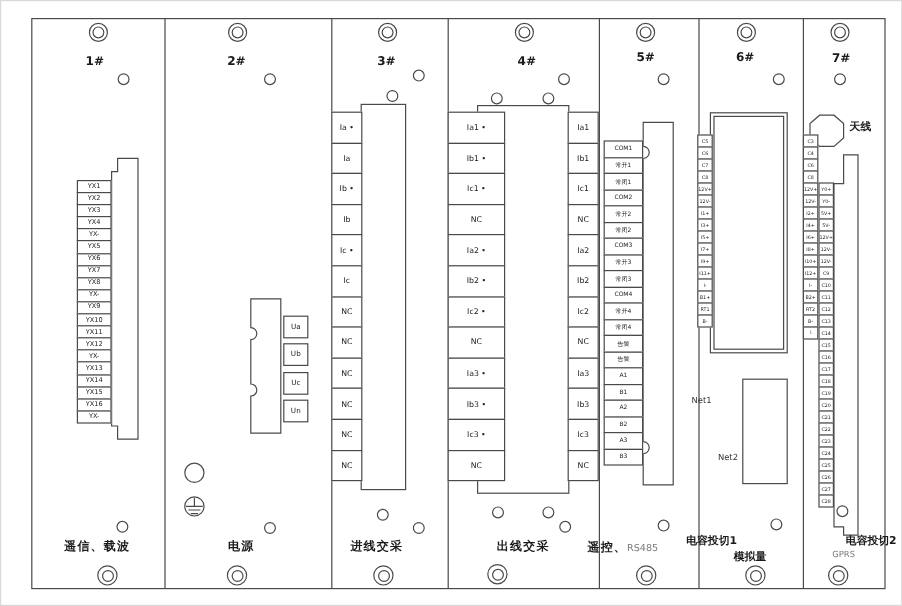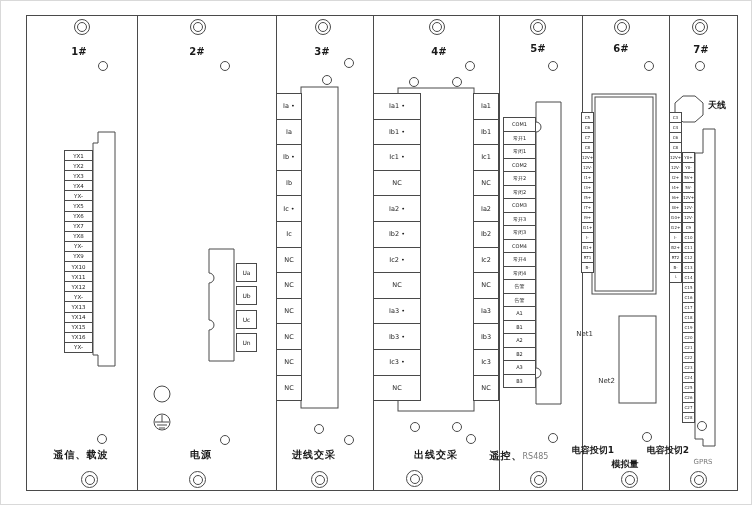--- a/index.html
+++ b/index.html
@@ -315,20 +315,20 @@
         <div class="cell">C21</div>
         <div class="cell">C22</div>
         <div class="cell">C23</div>
         <div class="cell">C24</div>
         <div class="cell">C25</div>
         <div class="cell">C26</div>
         <div class="cell">C27</div>
         <div class="cell">C28</div>
       </div>
     <div class="abs dot-circle" style="left:696px;top:420px"></div>
-    <div class="abs mlabel2" style="left:667px;top:443px">电容投切2</div>
+    <div class="abs mlabel2" style="left:725px;top:443px">电容投切2</div>
     <div class="abs mlabel2 dim" style="left:702px;top:457px">GPRS</div>
     <div class="abs ring bot" style="left:689px;top:470px">
         <span></span>
       </div>
   </div>
 
 </div>
 
 </body></html>

